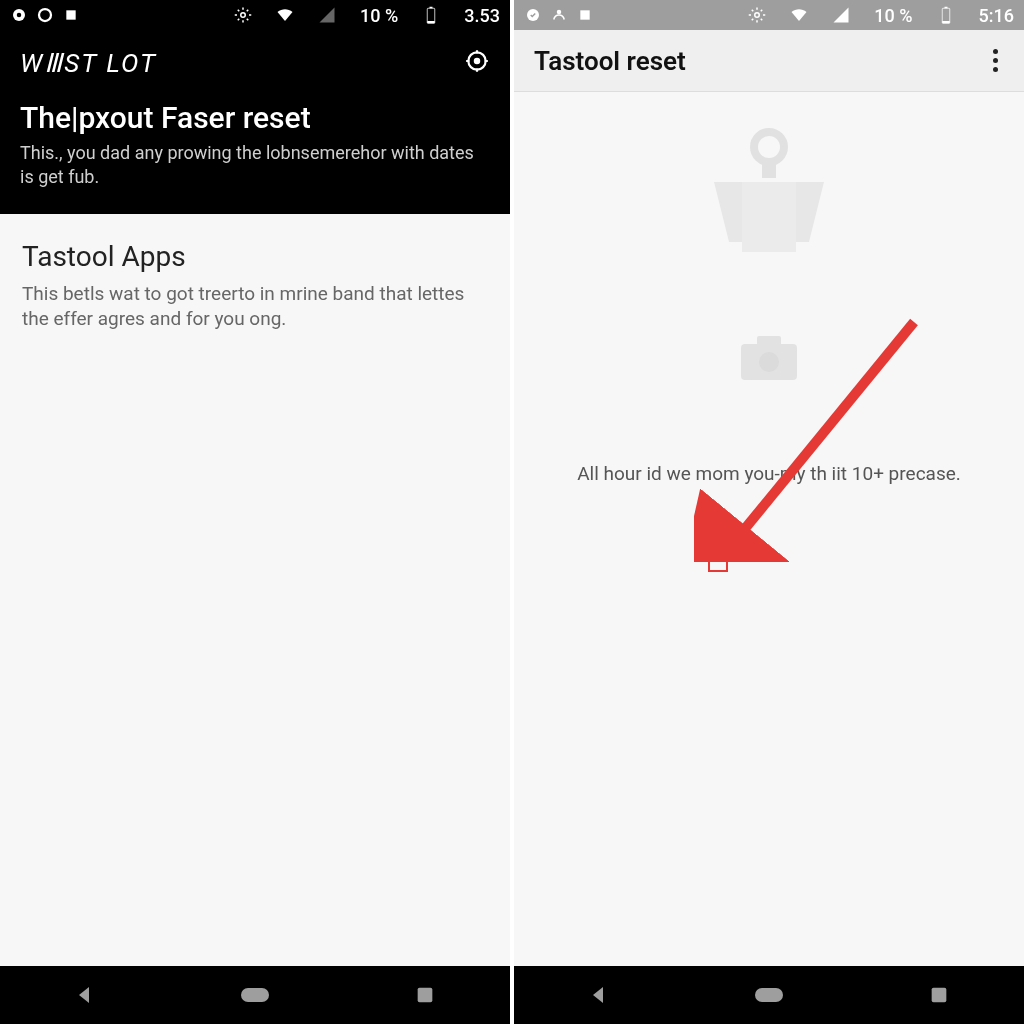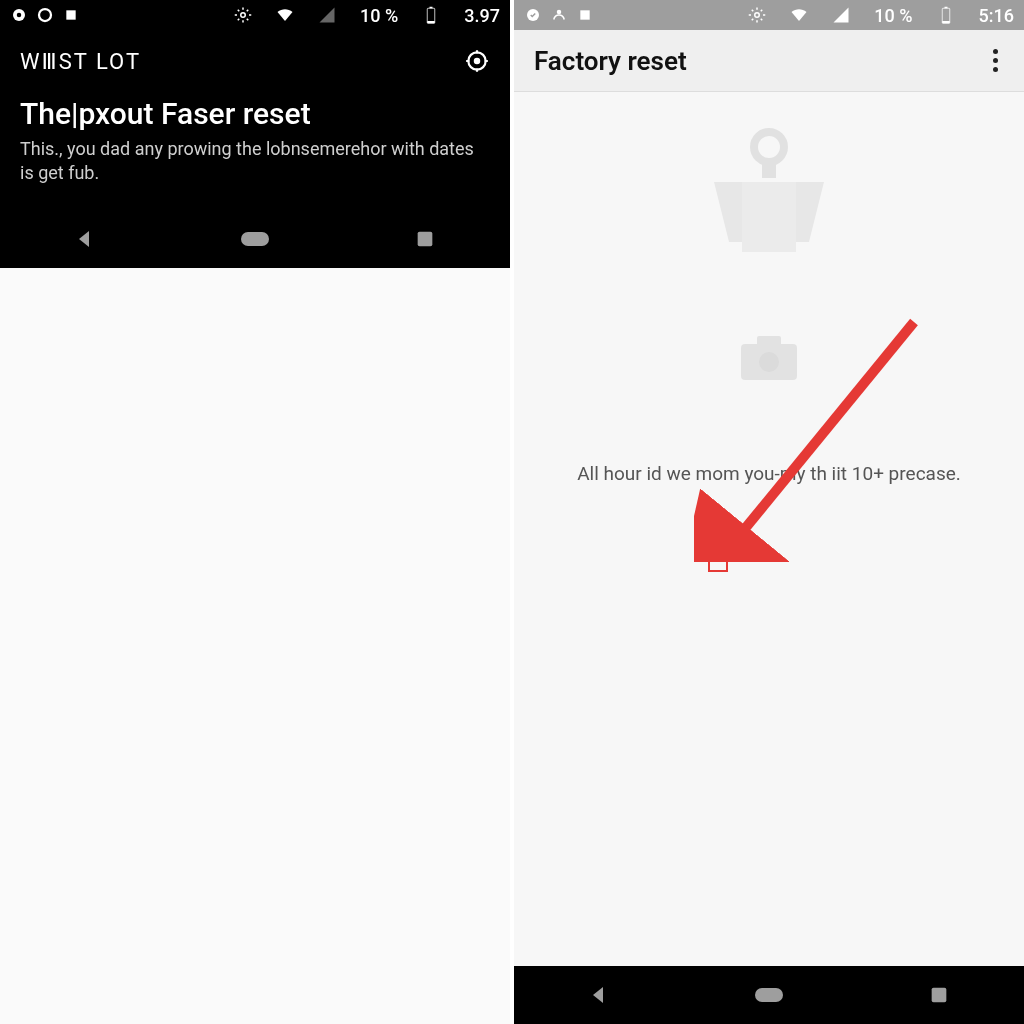--- a/index.html
+++ b/index.html
@@ -17,21 +17,21 @@
     background: #fafafa;
   }
   
   .status-dark { background:#000; color:#fff; height:30px; display:flex; align-items:center; padding:0 10px; font-size:18px; }
   .status-light { background:#9e9e9e; color:#fff; height:30px; display:flex; align-items:center; padding:0 10px; font-size:18px; }
   .status-left { display:flex; gap:8px; align-items:center; }
   .status-right { margin-left:auto; display:flex; gap:24px; align-items:center; font-weight:500;}
   .sicon { width:18px; height:18px; display:inline-flex; align-items:center; justify-content:center;}
   
   .header-black { background:#000; color:#fff; padding:18px 20px 24px; }
-  .header-black .brand { font-size:22px; letter-spacing:2px; display:flex; align-items:flex-end; justify-content:space-between;}
+  .header-black .brand { font-size:26px; letter-spacing:2px; display:flex; align-items:flex-start; justify-content:space-between;font-style:italic;}
   .header-black h1 { font-size:30px; font-weight:500; margin-top:22px;}
   .header-black p { font-size:18px; color:#cfcfcf; margin-top:6px; line-height:1.35;}
   
   .body-light { background:#f7f7f7; flex:1; padding:26px 22px;}
   .body-light h2 { font-size:28px; font-weight:400; color:#222;}
   .body-light p { font-size:19px; color:#666; margin-top:8px; line-height:1.35;}
   
   .appbar { background:#efefef; height:62px; display:flex; align-items:center; padding:0 20px; border-bottom:1px solid #ddd;}
   .appbar h1 { font-size:26px; font-weight:600; color:#111;}
   .appbar .more { margin-left:auto; display:flex; flex-direction:column; gap:4px; padding:6px;}
@@ -93,39 +93,43 @@
           </svg>
       </span>
       <span>10 %</span>
       <span class="sicon">
         <svg viewBox="0 0 12 24" width="10" height="18" fill="#fff">
             <rect x="1" y="3" width="10" height="20" rx="1" fill="none" stroke="#fff"></rect>
             <rect x="4" y="1" width="4" height="2"></rect>
             <rect x="1" y="20" width="10" height="3"></rect>
           </svg>
       </span>
-      <span>3.97</span>
+      <span>3.53</span>
     </div>
   </div>
 
   <div class="header-black">
     <div class="brand">
       <span>WⅢST LOT</span>
       <span>
         <svg viewBox="0 0 24 24" width="26" height="26" fill="none" stroke="#fff" stroke-width="2">
             <circle cx="12" cy="12" r="8"></circle>
             <circle cx="12" cy="12" r="2" fill="#fff"></circle>
             <path d="M12 2v3M12 19v3M2 12h3M19 12h3"></path>
           </svg>
       </span>
     </div>
     <h1>The|pxout Faser reset</h1>
     <p>This., you dad any prowing the lobnsemerehor with dates is get fub.</p>
   </div>
 
+  <div class="body-light">
+    <h2>Tastool Apps</h2>
+    <p>This betls wat to got treerto in mrine band that lettes the effer agres and for you ong.</p>
+  </div>
 
   <div class="navbar">
     <div class="navbtn">
       <svg viewBox="0 0 24 24" width="24" height="24" fill="#9e9e9e">
           <path d="M16 4l-10 8 10 8z"></path>
         </svg>
     </div>
     <div class="navbtn">
       <div class="pill"></div>
     </div>
@@ -182,21 +186,21 @@
             <rect x="1" y="3" width="10" height="20" rx="1" fill="none" stroke="#fff"></rect>
             <rect x="4" y="1" width="4" height="2"></rect>
             <rect x="1" y="20" width="10" height="3"></rect>
           </svg>
       </span>
       <span>5:16</span>
     </div>
   </div>
 
   <div class="appbar">
-    <h1>Factory reset</h1>
+    <h1>Tastool reset</h1>
     <div class="more">
       <span></span>
         <span></span>
         <span></span>
     </div>
   </div>
 
   <div class="right-content">
 
     <svg class="illus" viewBox="0 0 150 170">

